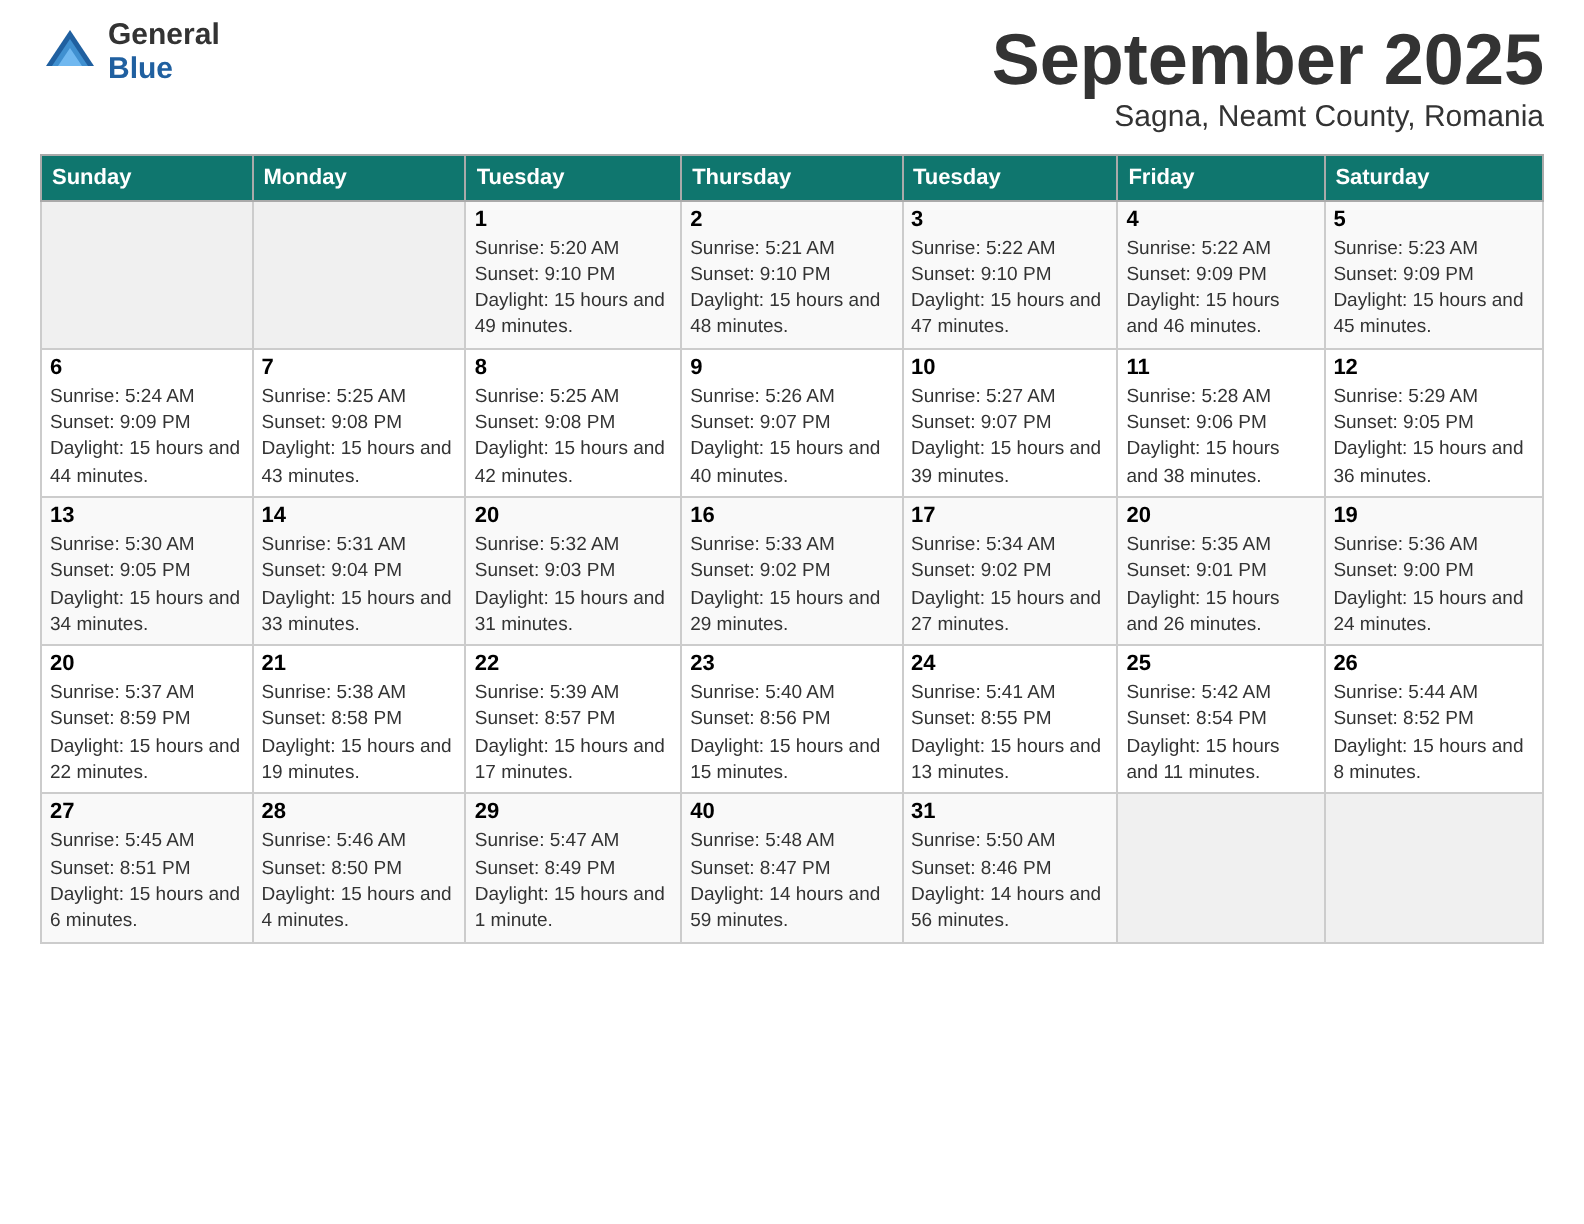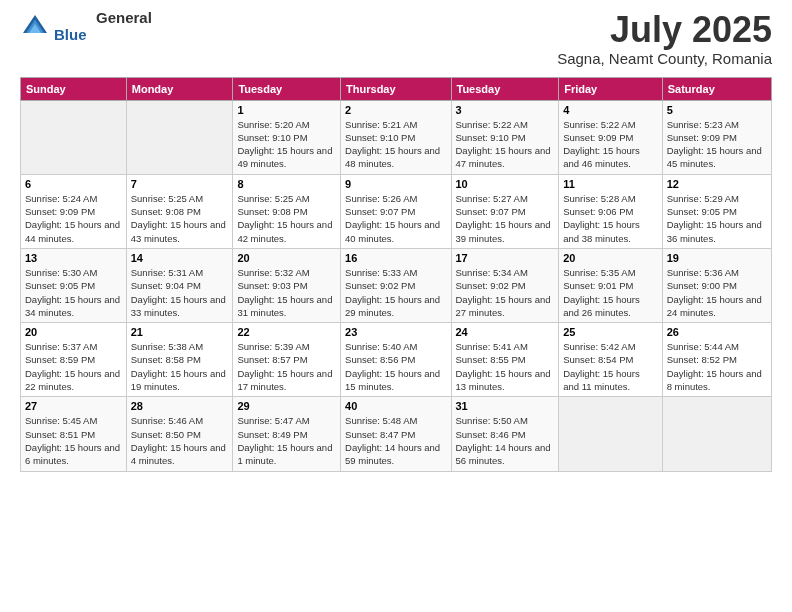--- a/index.html
+++ b/index.html
@@ -28,21 +28,20 @@
     }
     .logo-text {
       display: flex;
       flex-direction: column;
       line-height: 1.1;
     }
     .logo-general {
       font-size: 15px;
       font-weight: bold;
       color: #333;
-      margin-left: 42px;
     }
     .logo-blue {
       font-size: 15px;
       font-weight: bold;
       color: #2060a0;
     }
     .logo-icon {
       width: 30px;
       height: 30px;
     }
@@ -59,21 +58,21 @@
       font-size: 15px;
       color: #333;
       margin-left: 40px;
     }
     table {
       width: 100%;
       border-collapse: collapse;
       font-size: 10.5px;
     }
     thead tr th {
-      background-color: #be185d;
+      background-color: #0f766e;
       color: #fff;
       font-weight: bold;
       text-align: left;
       padding: 5px 5px;
       border: 1px solid #aaa;
       font-size: 11px;
     }
     tbody tr td {
       border: 1px solid #ccc;
       vertical-align: top;
@@ -112,21 +111,21 @@
         <polygon points="20,4 36,28 4,28" fill="#2060a0"></polygon>
         <polygon points="20,10 32,28 8,28" fill="#4090d0"></polygon>
         <polygon points="20,16 28,28 12,28" fill="#70b8f0"></polygon>
       </svg>
       <div class="logo-text">
         <span class="logo-general">General</span>
         <span class="logo-blue">Blue</span>
       </div>
     </div>
     <div class="title-block">
-      <div class="main-title">July 2025</div>
+      <div class="main-title">September 2025</div>
       <div class="subtitle">Sagna, Neamt County, Romania</div>
     </div>
   </div>
 
   <table>
     <thead>
       <tr>
       <th>Sunday</th>
           <th>Monday</th>
           <th>Tuesday</th>

